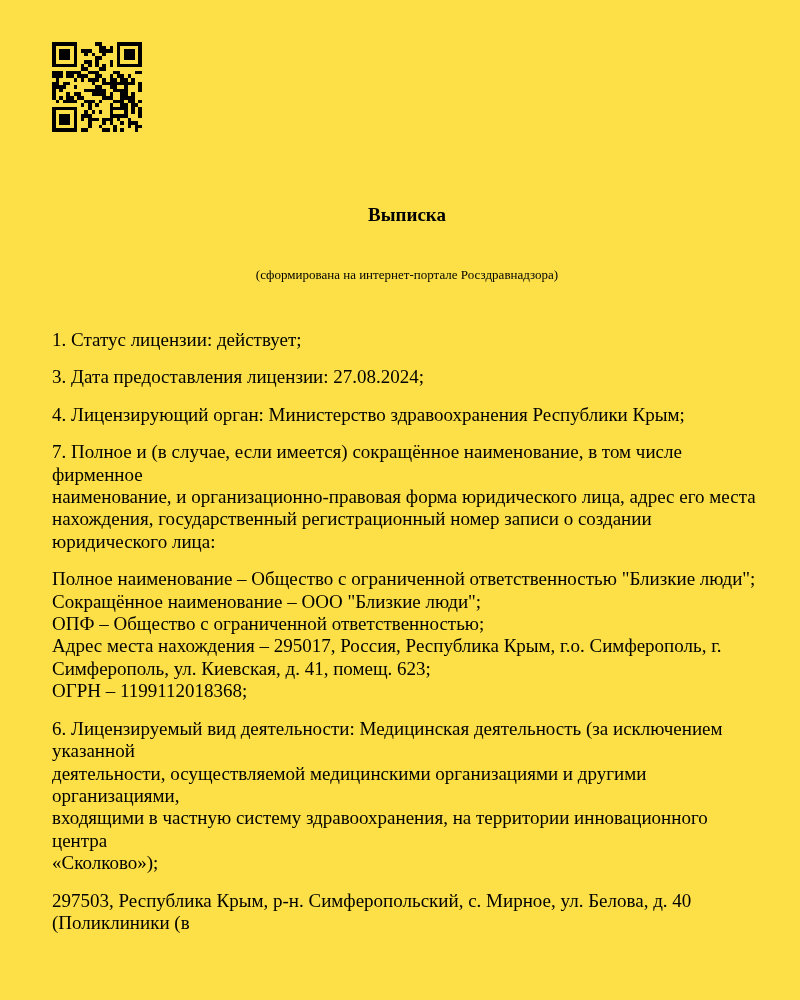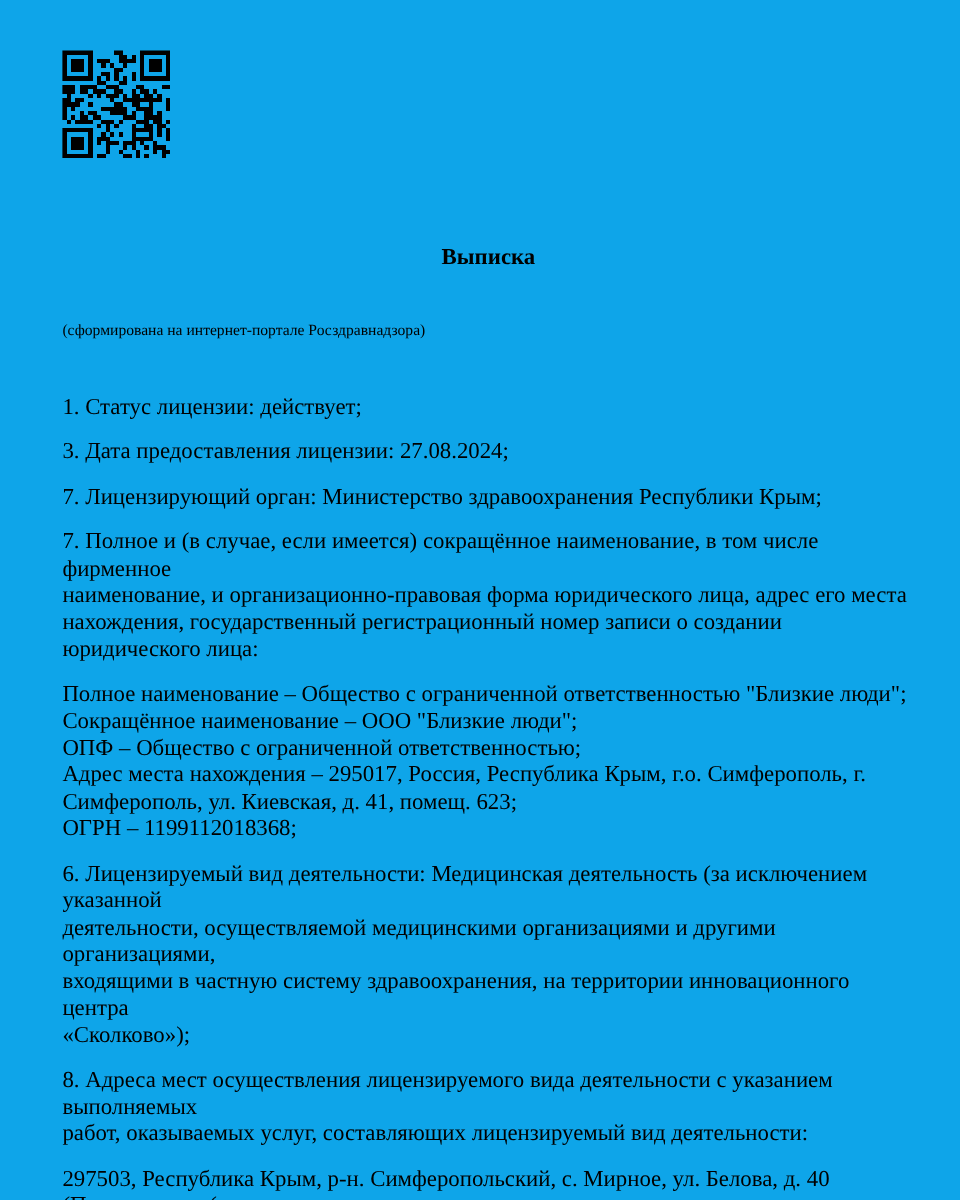--- a/index.html
+++ b/index.html
@@ -4,21 +4,21 @@
 <style>
   html, body {
     margin: 0;
     padding: 0;
     background: #ffffff;
   }
   .page {
     position: relative;
     width: 800px;
     height: 1000px;
-    background: #0ea5e9;
+    background: #fde047;
     color: #000000;
     font-family: "Liberation Serif", "DejaVu Serif", serif;
     overflow: hidden;
     box-sizing: border-box;
     padding: 42px 38px 0 52px;
   }
   .qr {
     width: 90px;
     height: 90px;
     display: block;
@@ -26,21 +26,21 @@
   .title-block {
     margin-top: 70px;
     text-align: center;
     font-weight: bold;
     font-size: 19px;
     line-height: 25px;
     white-space: pre-line;
   }
   .note {
     margin-top: 14px;
-    text-align: left;
+    text-align: center;
     font-size: 13px;
     line-height: 17px;
   }
   .paras {
     margin-top: 46px;
   }
   .para {
     margin: 0 0 15px 0;
     font-size: 19px;
     line-height: 22.4px;
@@ -365,32 +365,30 @@
     </svg>
 
   <div class="title-block"><span>Выписка</span><br>
 </div>
 
   <div class="note">(сформирована на интернет-портале Росздравнадзора)</div>
 
   <div class="paras">
       <p class="para">1. Статус лицензии: действует;</p>
       <p class="para">3. Дата предоставления лицензии: 27.08.2024;</p>
-      <p class="para">7. Лицензирующий орган: Министерство здравоохранения Республики Крым;</p>
+      <p class="para">4. Лицензирующий орган: Министерство здравоохранения Республики Крым;</p>
       <p class="para">7. Полное и (в случае, если имеется) сокращённое наименование, в том числе фирменное
 наименование, и организационно-правовая форма юридического лица, адрес его места
 нахождения, государственный регистрационный номер записи о создании юридического лица:</p>
       <p class="para">Полное наименование – Общество с ограниченной ответственностью "Близкие люди";
 Сокращённое наименование – ООО "Близкие люди";
 ОПФ – Общество с ограниченной ответственностью;
 Адрес места нахождения – 295017, Россия, Республика Крым, г.о. Симферополь, г.
 Симферополь, ул. Киевская, д. 41, помещ. 623;
 ОГРН – 1199112018368;</p>
       <p class="para">6. Лицензируемый вид деятельности: Медицинская деятельность (за исключением указанной
 деятельности, осуществляемой медицинскими организациями и другими организациями,
 входящими в частную систему здравоохранения, на территории инновационного центра
 «Сколково»);</p>
-      <p class="para">8. Адреса мест осуществления лицензируемого вида деятельности с указанием выполняемых
-работ, оказываемых услуг, составляющих лицензируемый вид деятельности:</p>
       <p class="para">297503, Республика Крым, р-н. Симферопольский, с. Мирное, ул. Белова, д. 40 (Поликлиники (в</p>
     </div>
 
 </div>
 
 </body></html>

